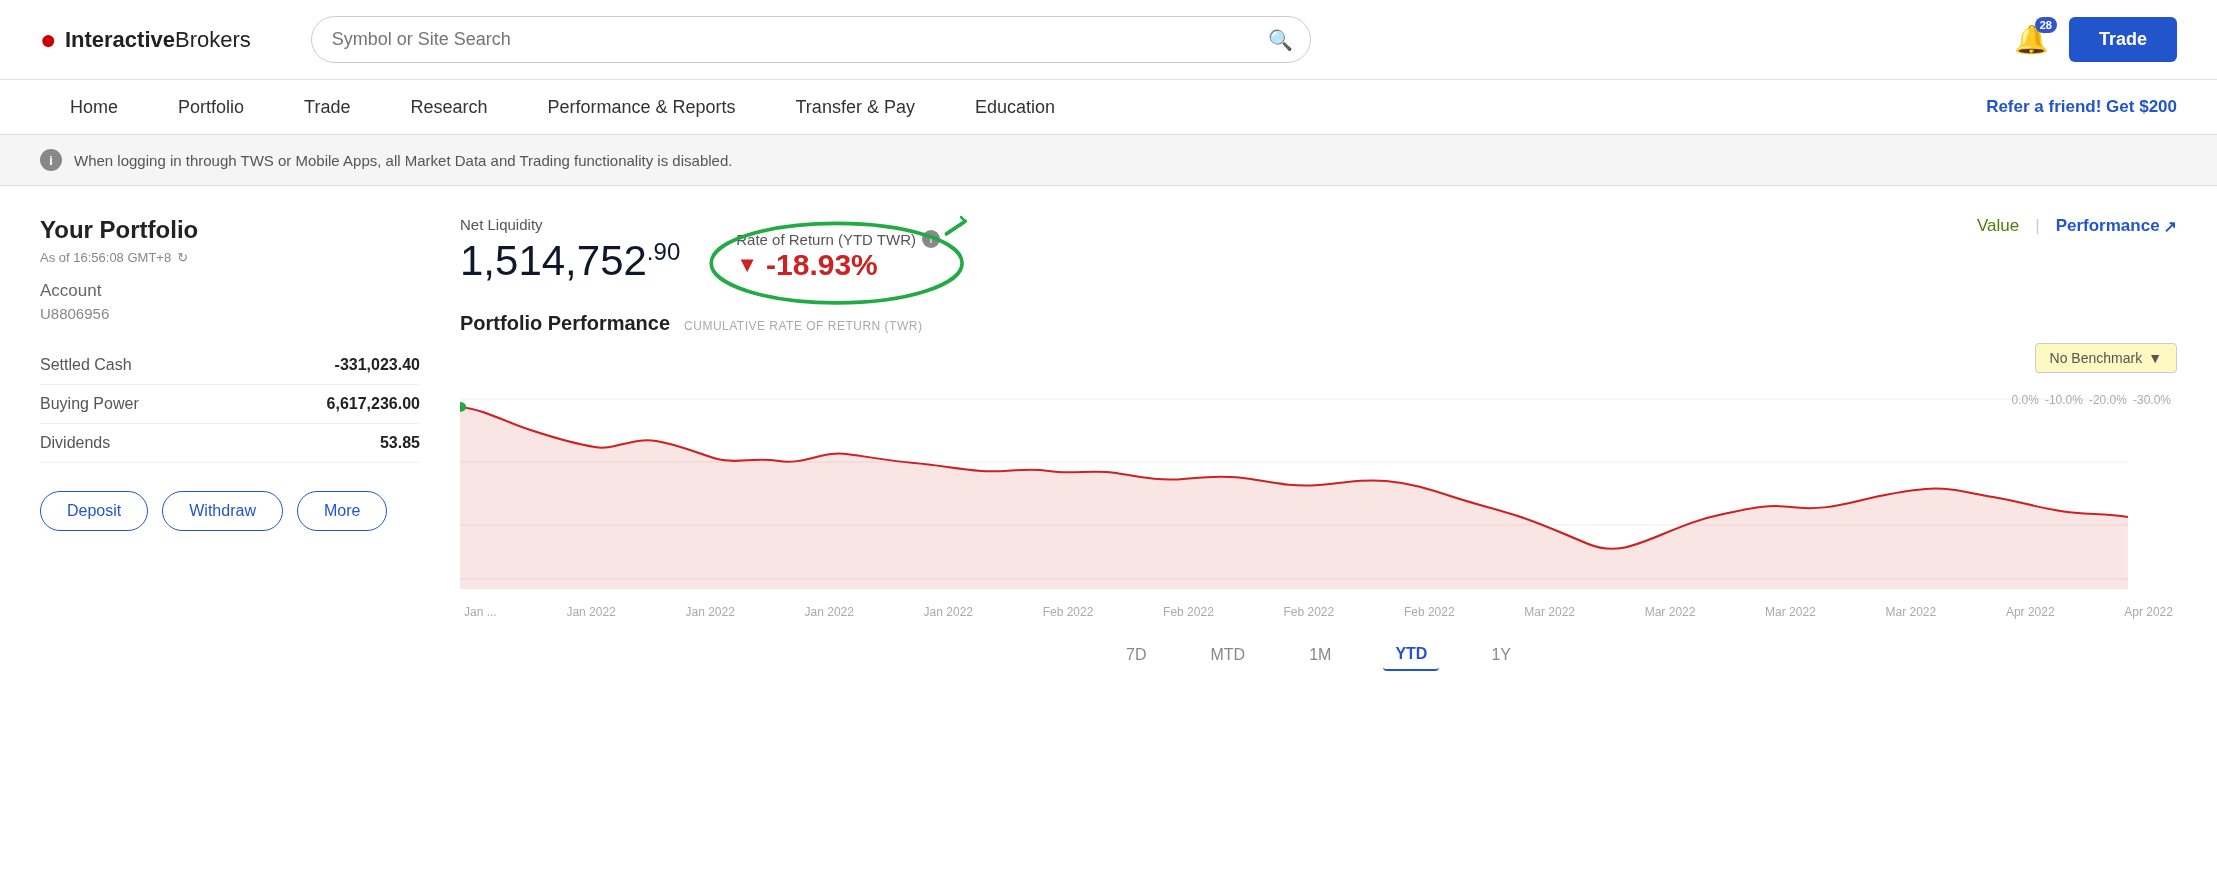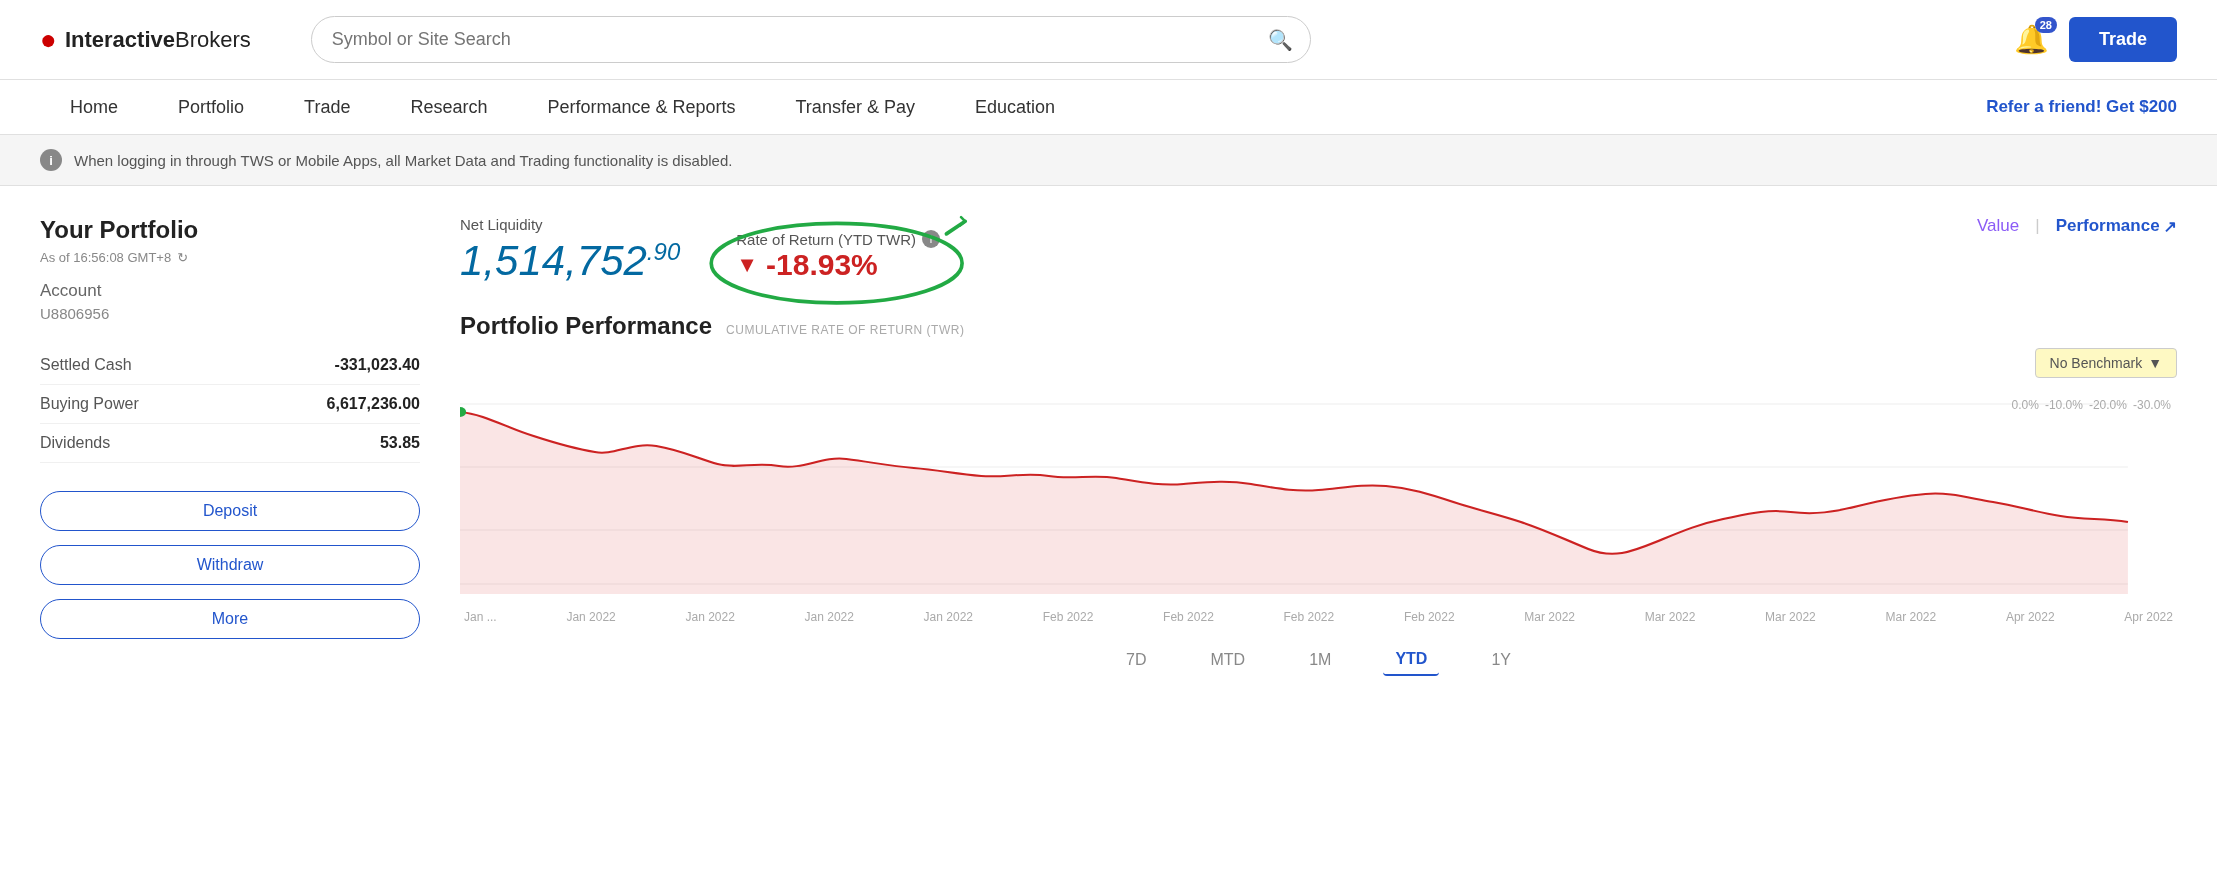--- a/index.html
+++ b/index.html
@@ -187,21 +187,20 @@
       border-bottom: 1px solid #f0f0f0;
       font-size: 16px;
     }
     .stat-label { color: #555; }
     .stat-value { color: #222; font-weight: 600; }
 
     .action-buttons {
       display: flex;
       gap: 14px;
       margin-top: 28px;
-      flex-direction: column;
     }
     .action-btn {
       border: 1.5px solid #2255cc;
       color: #2255cc;
       background: #fff;
       border-radius: 25px;
       padding: 10px 26px;
       font-size: 16px;
       cursor: pointer;
     }
@@ -212,21 +211,21 @@
       min-width: 0;
     }
     .chart-top {
       display: flex;
       align-items: flex-start;
       gap: 40px;
       margin-bottom: 20px;
     }
     .net-liquidity-section {}
     .net-liq-label { font-size: 15px; color: #555; margin-bottom: 4px; }
-    .net-liq-value { font-size: 42px; font-weight: 300; color: #0369a1; font-style: italic; }
+    .net-liq-value { font-size: 42px; font-weight: 300; color: #0f172a; }
     .net-liq-value sup { font-size: 24px; vertical-align: super; }
     .ror-label { font-size: 15px; color: #555; display: flex; align-items: center; gap: 6px; }
     .ror-value {
       font-size: 30px;
       font-weight: 700;
       color: #cc2222;
       display: flex;
       align-items: center;
       gap: 8px;
     }
@@ -256,40 +255,40 @@
       pointer-events: none;
     }
 
     .view-toggle {
       margin-left: auto;
       display: flex;
       align-items: center;
       gap: 16px;
       font-size: 17px;
     }
-    .view-value { color: #8b5cf6; cursor: pointer; }
+    .view-value { color: #4d7c0f; cursor: pointer; }
     .view-divider { color: #ccc; }
     .view-performance {
       color: #2255cc;
       font-weight: 600;
       cursor: pointer;
       display: flex;
       align-items: center;
       gap: 4px;
     }
     .ext-link { font-size: 16px; }
 
     
     .perf-heading {
       display: flex;
       align-items: baseline;
       gap: 14px;
       margin-bottom: 8px;
     }
-    .perf-title { font-size: 24px; font-weight: 700; color: #222; }
+    .perf-title { font-size: 20px; font-weight: 700; color: #222; }
     .perf-subtitle { font-size: 12px; color: #aaa; letter-spacing: 0.5px; }
 
     
     .benchmark-row {
       display: flex;
       justify-content: flex-end;
       margin-bottom: 16px;
     }
     .benchmark-selector {
       border: 1px solid #ccc;

